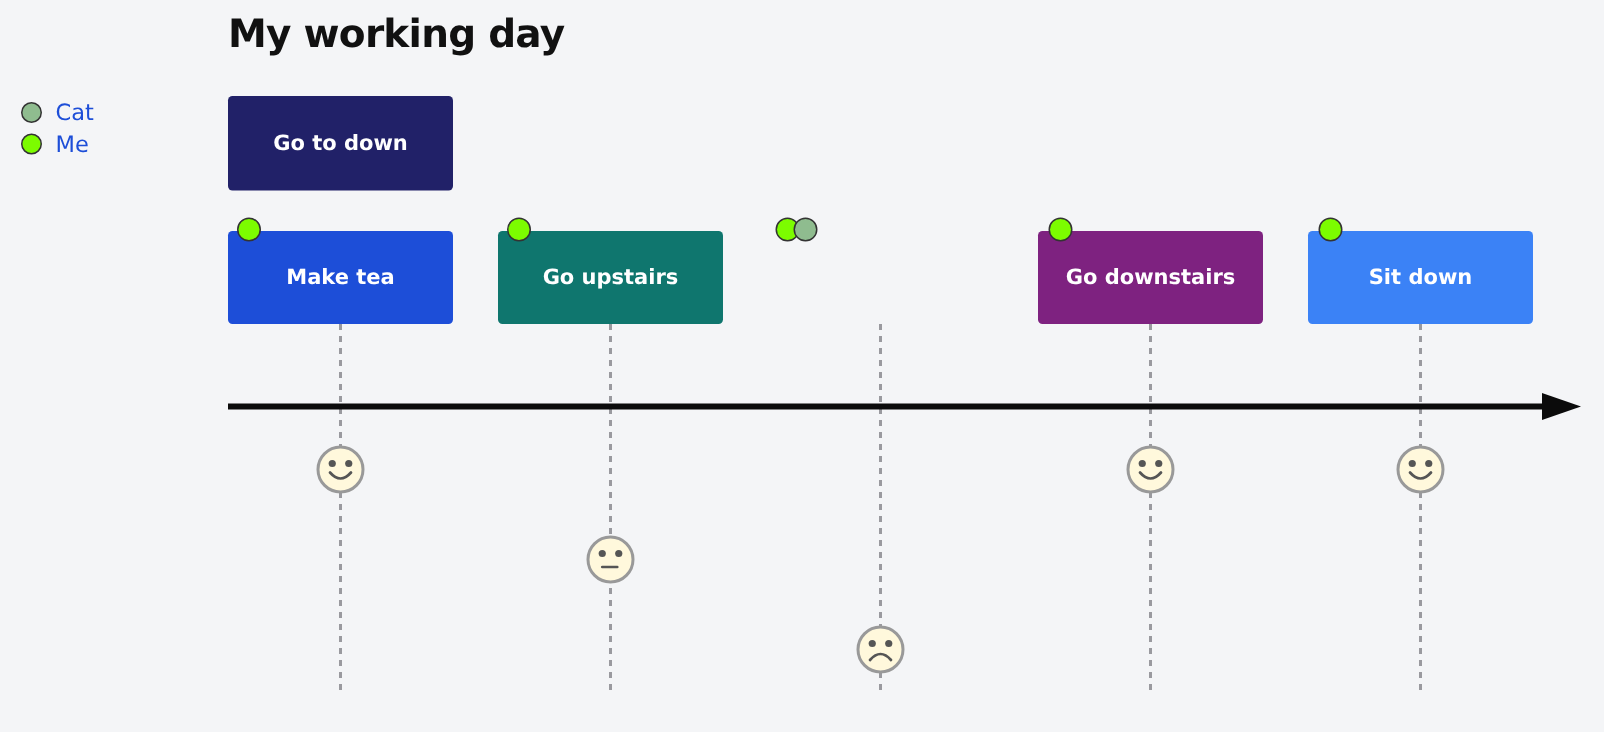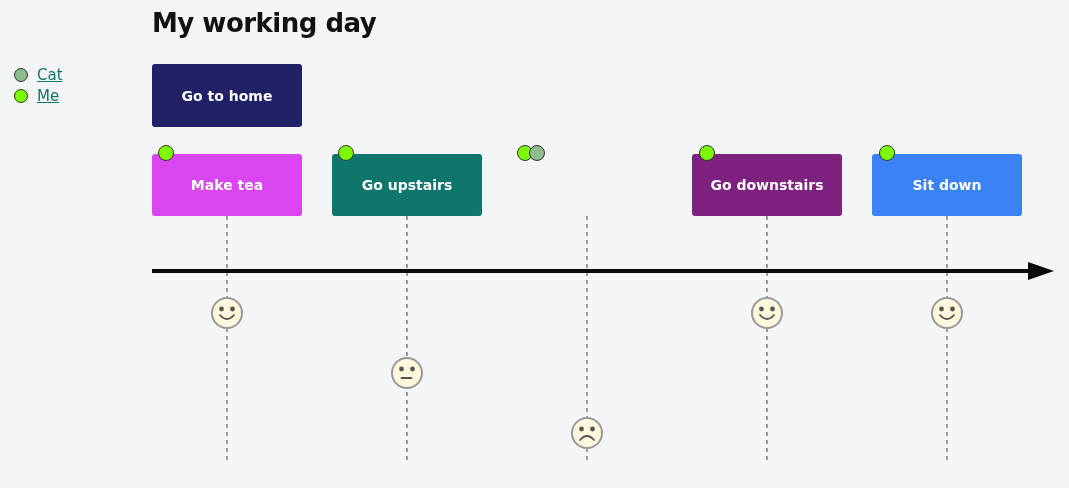--- a/index.html
+++ b/index.html
@@ -12,21 +12,21 @@
   .title{
     position:absolute;left:152px;top:8px;
     font-size:26px;font-weight:700;color:#111;letter-spacing:-0.5px;
   }
   .legend{position:absolute;left:14px;top:64px;}
   .legend-row{display:flex;align-items:center;height:21px;}
   .legend-swatch{
     width:14px;height:14px;border-radius:50%;
     border:1.5px solid #333;box-sizing:border-box;margin-right:9px;flex:0 0 auto;
   }
-  .legend-label{font-size:15px;color:#0f766e;text-decoration:underline;}
+  .legend-label{font-size:15px;color:#1d4ed8;}
   .box{
     position:absolute;width:150px;border-radius:3px;
     display:flex;align-items:center;justify-content:center;
     color:#fff;font-size:14px;font-weight:700;text-align:center;
   }
   .section-box{top:64px;height:63px;}
   .task-box{top:154px;height:62px;}
   .actor-dot{
     position:absolute;width:16px;height:16px;border-radius:50%;
     border:1.5px solid #333;box-sizing:border-box;top:145px;
@@ -54,24 +54,24 @@
       <span class="legend-swatch" style="background: rgb(143, 188, 143);"></span>
       <span class="legend-label">Cat</span>
     </div>
     <div class="legend-row">
       <span class="legend-swatch" style="background: rgb(124, 252, 0);"></span>
       <span class="legend-label">Me</span>
     </div>
   </div>
 
   <div class="box section-box" style="left: 152px; background: rgb(33, 33, 104);">
-    <span>Go to home</span>
+    <span>Go to down</span>
   </div>
 
-  <div class="box task-box" style="left: 152px; background: #d946ef;">
+  <div class="box task-box" style="left: 152px; background: #1d4ed8;">
     <span>Make tea</span>
   </div>
   <div class="box task-box" style="left: 332px; background: #0f766e;">
     <span>Go upstairs</span>
   </div>
   <div class="box task-box" style="left: 692px; background: rgb(126, 34, 128);">
     <span>Go downstairs</span>
   </div>
   <div class="box task-box" style="left: 872px; background: #3b82f6;">
     <span>Sit down</span>

